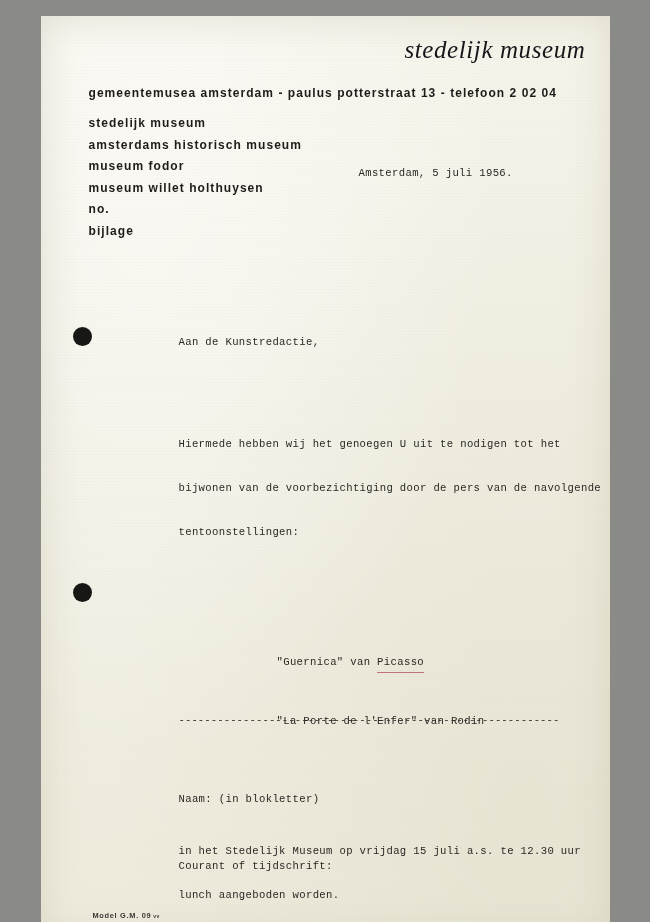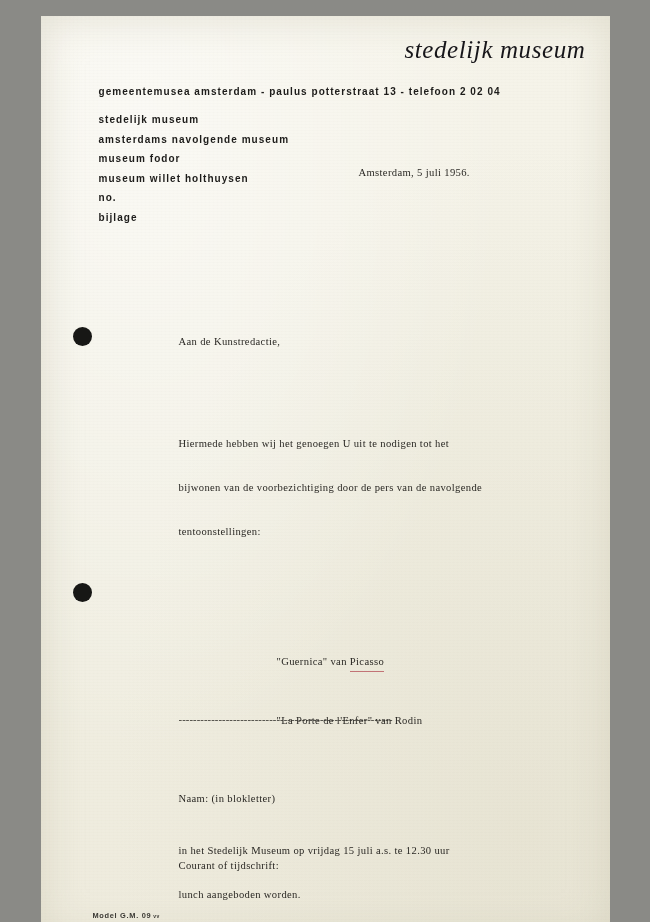--- a/index.html
+++ b/index.html
@@ -46,35 +46,35 @@
     font-style: italic;
     font-size: 25px;
     letter-spacing: 0.6px;
     color: #17161a;
     white-space: nowrap;
   }
 
   
   .letterhead {
     position: absolute;
-    left: 58px;
+    left: 48px;
     top: 71px;
     font-family: "Liberation Sans", "DejaVu Sans", sans-serif;
     font-weight: bold;
-    font-size: 10px;
+    font-size: 12px;
     letter-spacing: 1.05px;
     color: #1d1c1a;
     line-height: 1;
   }
   .lh-top { margin-bottom: 18px; white-space: nowrap; }
   .lh-list div { margin-bottom: 9.5px; white-space: nowrap; }
 
   
   .tw {
-    font-family: Liberation Serif, serif;
+    font-family: Liberation Mono, monospace;
     font-size: 10.6px;
     line-height: 14.6px;
     color: #2a2824;
     letter-spacing: 0.35px;
     white-space: pre;
   }
 
   .datestamp {
     position: absolute;
     left: 318px;
@@ -158,21 +158,21 @@
 
   <div class="grain"></div>
   <div class="edge-shade"></div>
 
   <div class="logo">stedelijk museum</div>
 
   <div class="letterhead">
     <div class="lh-top">gemeentemusea amsterdam - paulus potterstraat 13 - telefoon 2 02 04</div>
     <div class="lh-list">
       <div>stedelijk museum</div>
-      <div>amsterdams navolgende museum</div>
+      <div>amsterdams historisch museum</div>
       <div>museum fodor</div>
       <div>museum willet holthuysen</div>
       <div>no.</div>
       <div>bijlage</div>
     </div>
   </div>
 
   <div class="tw datestamp">Amsterdam, 5 juli 1956.</div>
 
   <div class="hole hole-1"></div>

